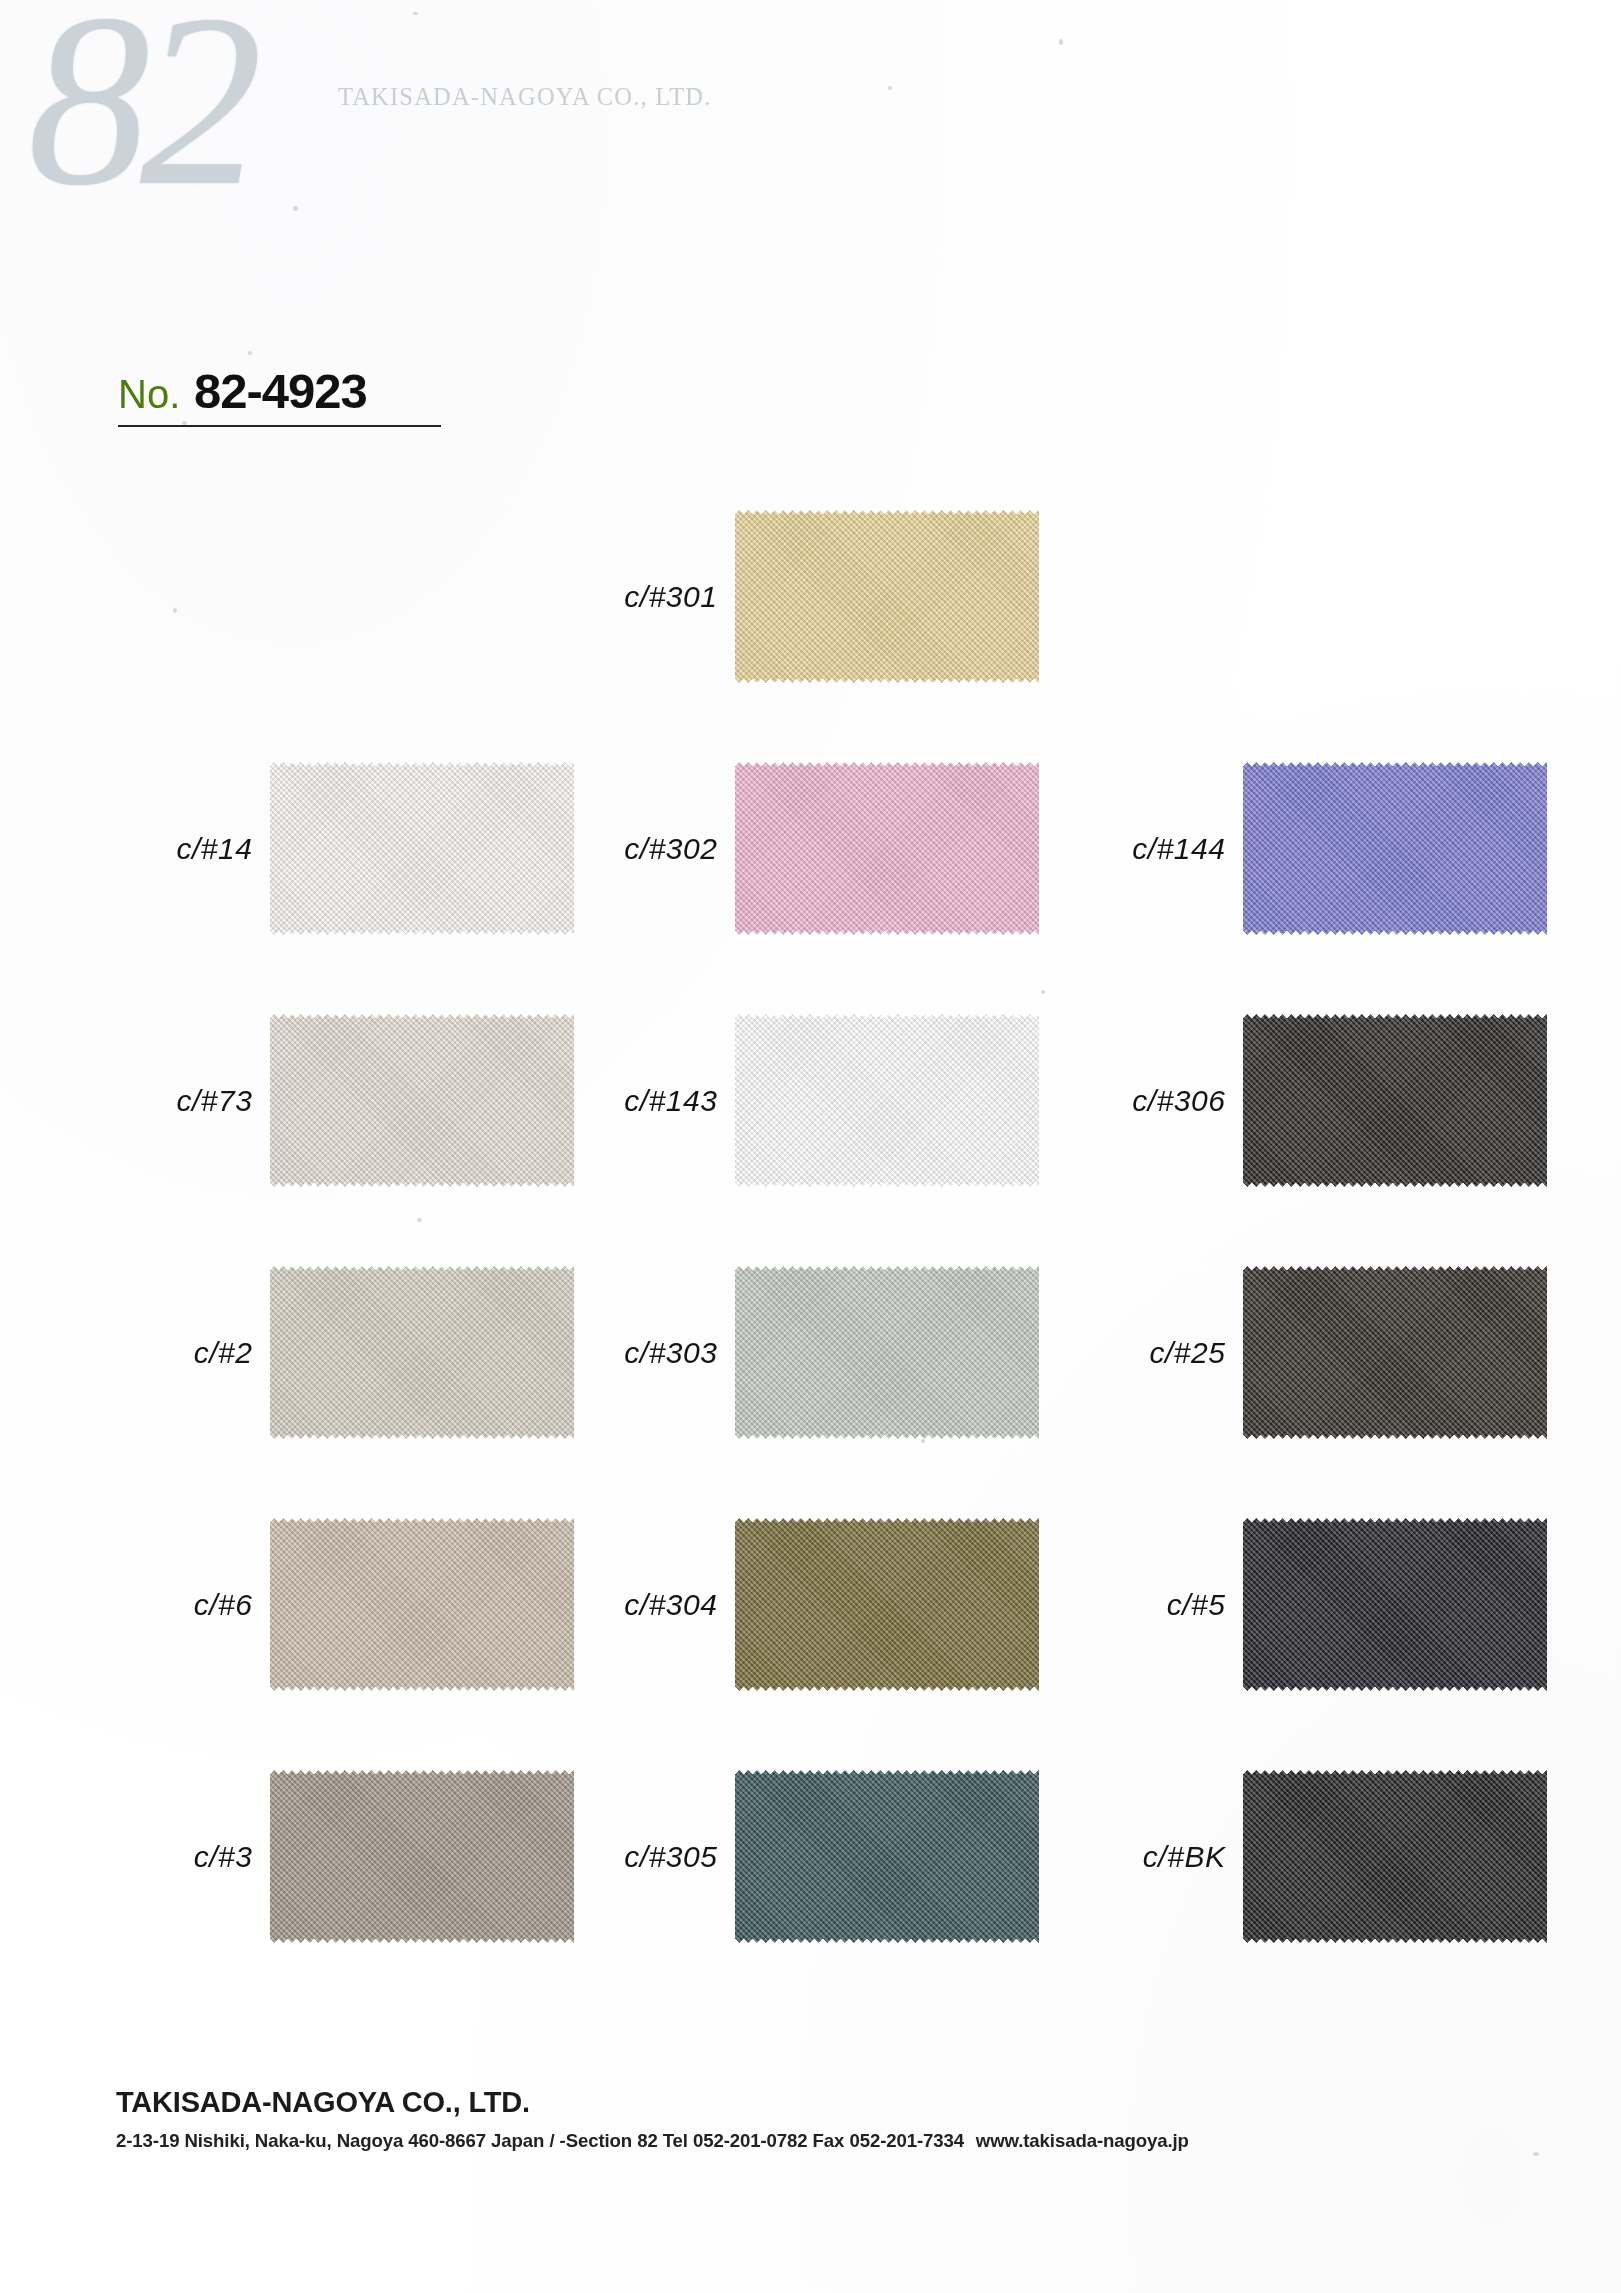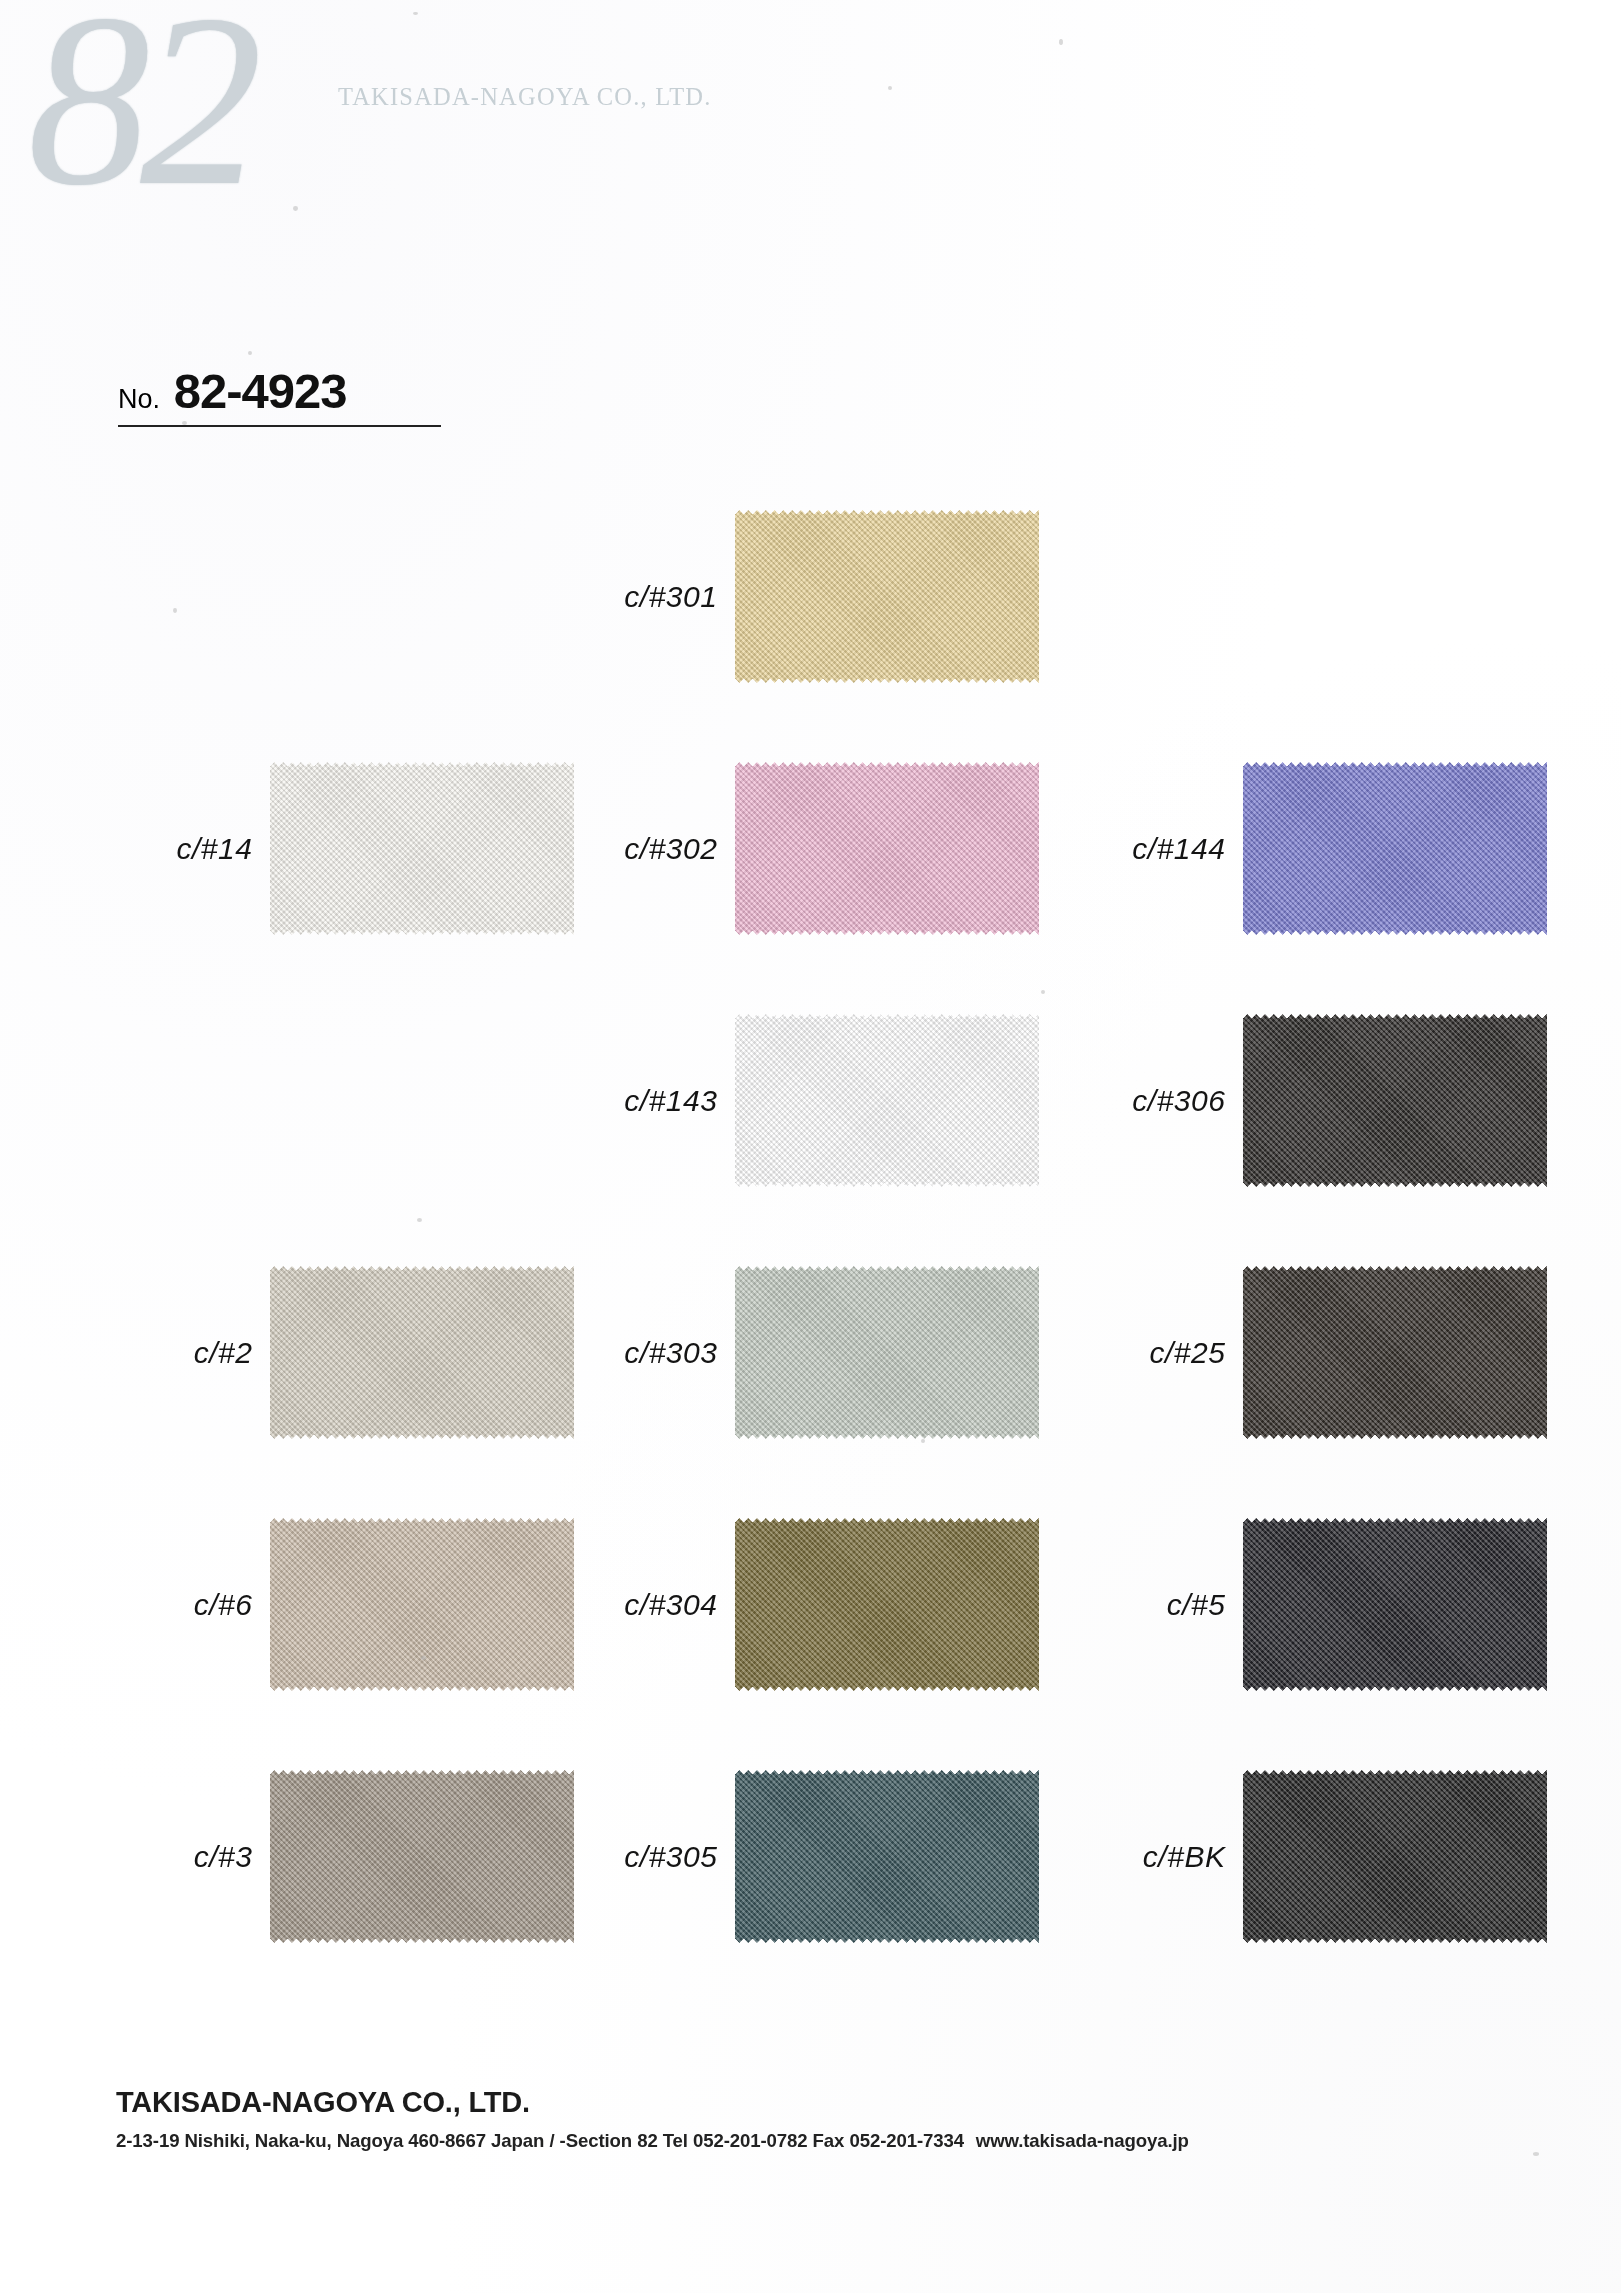--- a/index.html
+++ b/index.html
@@ -44,21 +44,21 @@
     white-space:nowrap;
   }
 
   .docno{
     position:absolute; left:118px; top:363px;
     display:flex; align-items:baseline; gap:13.7px;
     border-bottom:2.9px solid #222;
     padding-bottom:5.9px;
     width:323px;
   }
-  .docno .no{ font-size:27px; font-weight:400; color:#000000; letter-spacing:0px;}
+  .docno .no{ font-size:40px; font-weight:400; color:#4d7c0f; letter-spacing:0px;}
   .docno .num{ font-size:49px; font-weight:bold; color:#111; letter-spacing:-1px;}
 
   
   .grid{ position:absolute; left:0; top:510px; width:1621px; z-index:2;}
   .row{ position:relative; height:252px; }
 
   .cell{ position:absolute; display:flex; align-items:center;font-style:italic; }
   .cell.c0{ left:123px;  width:451px;}
   .cell.c1{ left:578px;  width:461px;}
   .cell.c2{ left:1086px; width:461px;}
@@ -153,20 +153,26 @@
         </div>
       </div>
       <div class="cell c2">
         <div class="lbl">c/#144</div>
         <div class="chip" style="background: rgb(123, 125, 207);">
           <div class="fab"></div>
         </div>
       </div>
     </div>
     <div class="row">
+      <div class="cell c0">
+        <div class="lbl">c/#73</div>
+        <div class="chip" style="background: rgb(228, 222, 211);">
+          <div class="fab"></div>
+        </div>
+      </div>
       <div class="cell c1">
         <div class="lbl">c/#143</div>
         <div class="chip">
           <div class="fab"></div>
         </div>
       </div>
       <div class="cell c2">
         <div class="lbl">c/#306</div>
         <div class="chip" style="background: rgb(46, 44, 42);">
           <div class="fab"></div>

